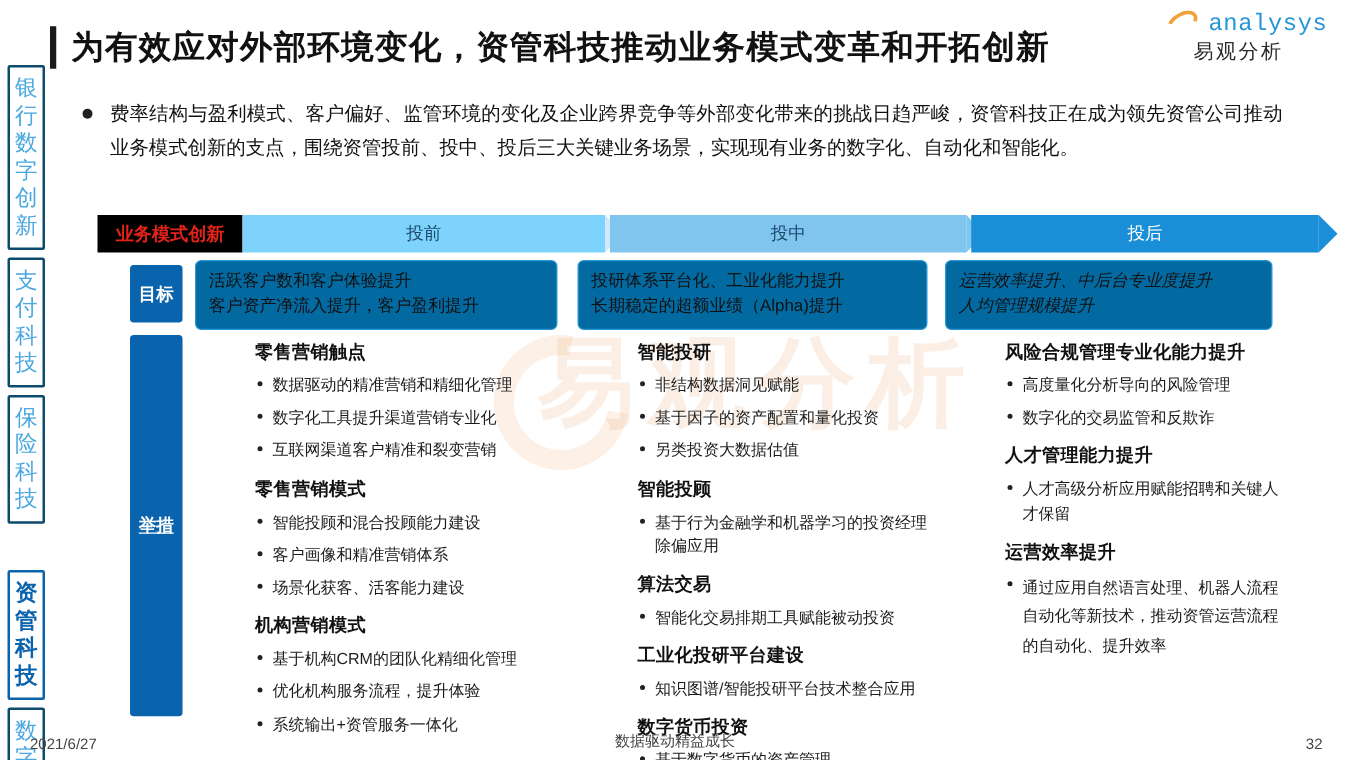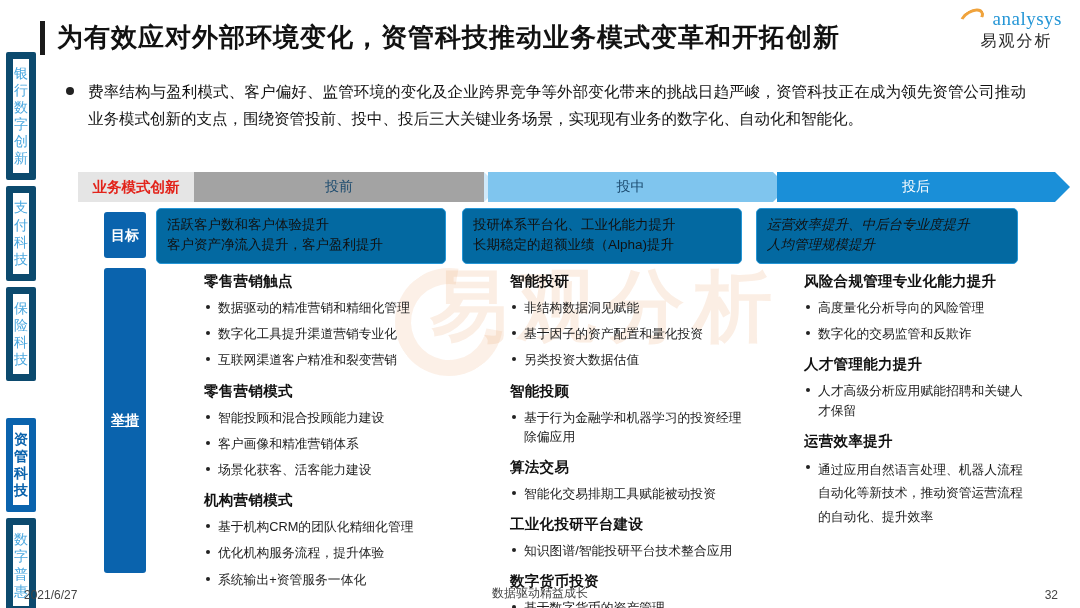--- a/index.html
+++ b/index.html
@@ -36,21 +36,21 @@
     z-index:0;
   }
 
   
   .logo {
     position:absolute; right:18px; top:8px;
     text-align:left; z-index:5;
   }
   .logo-main {
     font-size:19px; color:#2596d6; letter-spacing:.5px;
-    font-family:Liberation Serif, serif;
+    font-family:Liberation Mono, monospace;
     margin-left:12px;
   }
   .logo-sub {
     font-size:16px; color:#2a2a2a; letter-spacing:2px; margin-top:1px;
   }
   .logo-arc {
     position:absolute; left:-22px; top:2px;
     width:26px; height:16px;
     border:3px solid #f0a33c; border-bottom-color:transparent;
     border-left-color:transparent; border-radius:50%;
@@ -81,50 +81,50 @@
   .lead-text {
     font-size:15.5px; line-height:1.75; color:#111; text-align:justify;
   }
 
   
   .side-tabs {
     position:absolute; left:6px; top:52px; width:32px; z-index:4;
   }
   .side-tab {
     width:30px; margin-bottom:6px; padding:6px 0;
-    font-size:14px; line-height:1.22; text-align:center;
-    color:#4aa8e0; border:7px solid #0c4a6e; border-radius:2px;
+    font-size:18px; line-height:1.22; text-align:center;
+    color:#4aa8e0; border:2px solid #0c4a6e; border-radius:2px;
     background:#fff; letter-spacing:0;
   }
   .side-tab.active {
     color:#0a63ad; border-color:#0a63ad; font-weight:bold;margin-top:37px;
   }
 
   
   .chev-row {
     position:absolute; left:78px; top:172px; z-index:3;
     display:flex; align-items:stretch; height:30px;
   }
   .chev-label {
-    width:116px; background:#e5e5e5; color:#e2231a;
+    width:116px; background:#000000; color:#e2231a;
     font-size:14.5px; font-weight:bold; display:flex;
     align-items:center; justify-content:center; border:none;
   }
   .chev {
     position:relative; height:30px; color:#fff;
     font-size:14px; display:flex; align-items:center;
     justify-content:center; margin-right:4px;
   }
   .chev::after {
     content:""; position:absolute; right:-15px; top:0;
     border-top:15px solid transparent;
     border-bottom:15px solid transparent;
     border-left:15px solid currentColor;
   }
-  .chev.c1 { width:290px; background:#a3a3a3; color:#cfe9fa; }
+  .chev.c1 { width:290px; background:#7dd3fc; color:#cfe9fa; }
   .chev.c2 { width:285px; background:#7fc5ee; color:#7fc5ee; }
   .chev.c3 { width:278px; background:#1a8fd8; color:#1a8fd8; }
   .chev span { color:#1b4a6e; position:relative; z-index:2; }
   .chev.c3 span { color:#ffffff; }
 
   
   .goal-box {
     position:absolute; left:104px; top:212px; width:42px; height:46px;
     background:#0a63ad; color:#fff; border-radius:3px;
     display:flex; align-items:center; justify-content:center;

